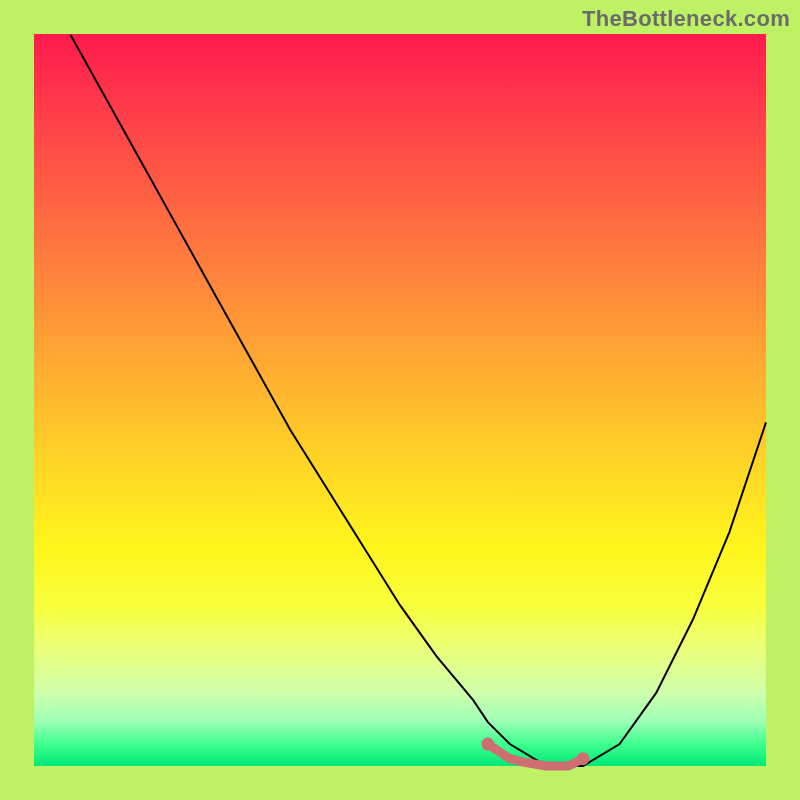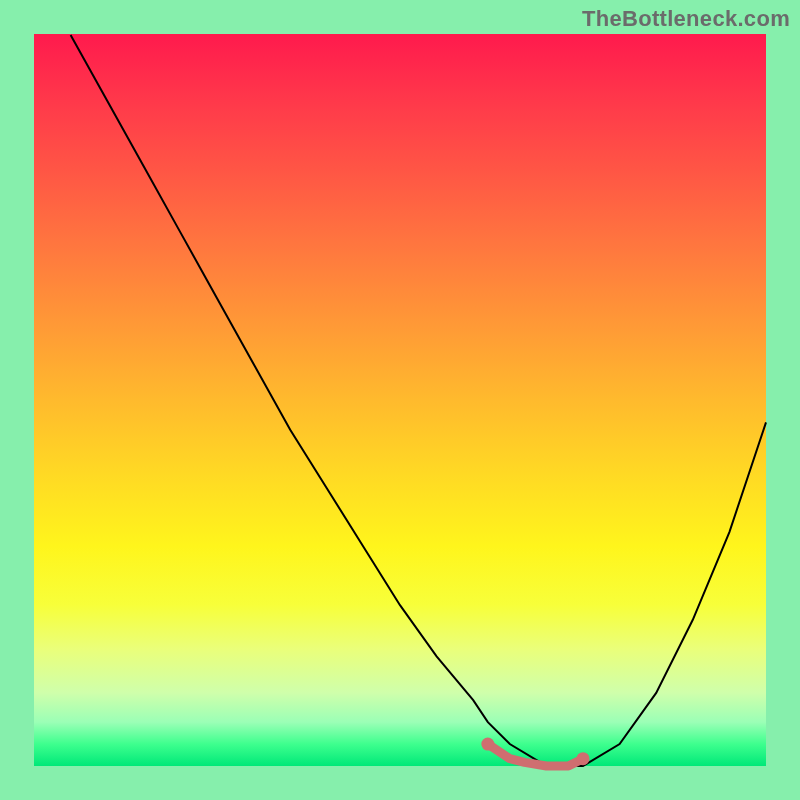--- a/index.html
+++ b/index.html
@@ -9,21 +9,21 @@
     height: 800px;
     background: #000;
     overflow: hidden;
   }
   .frame {
     position: absolute;
     left: 0;
     top: 0;
     width: 800px;
     height: 800px;
-    background: #86efac;
+    background: #bef264;
   }
   .plot {
     position: absolute;
     left: 34px;
     top: 34px;
     width: 732px;
     height: 732px;
     background: linear-gradient(to bottom,
       #ff1a4d 0%,
       #ff3b4a 10%,

